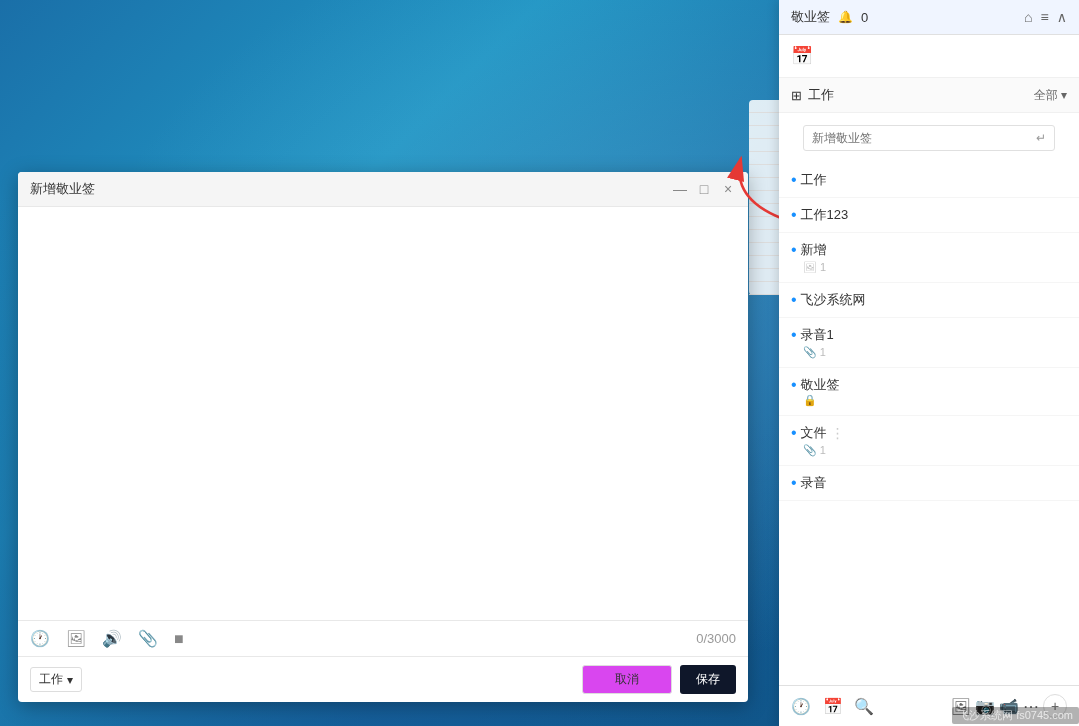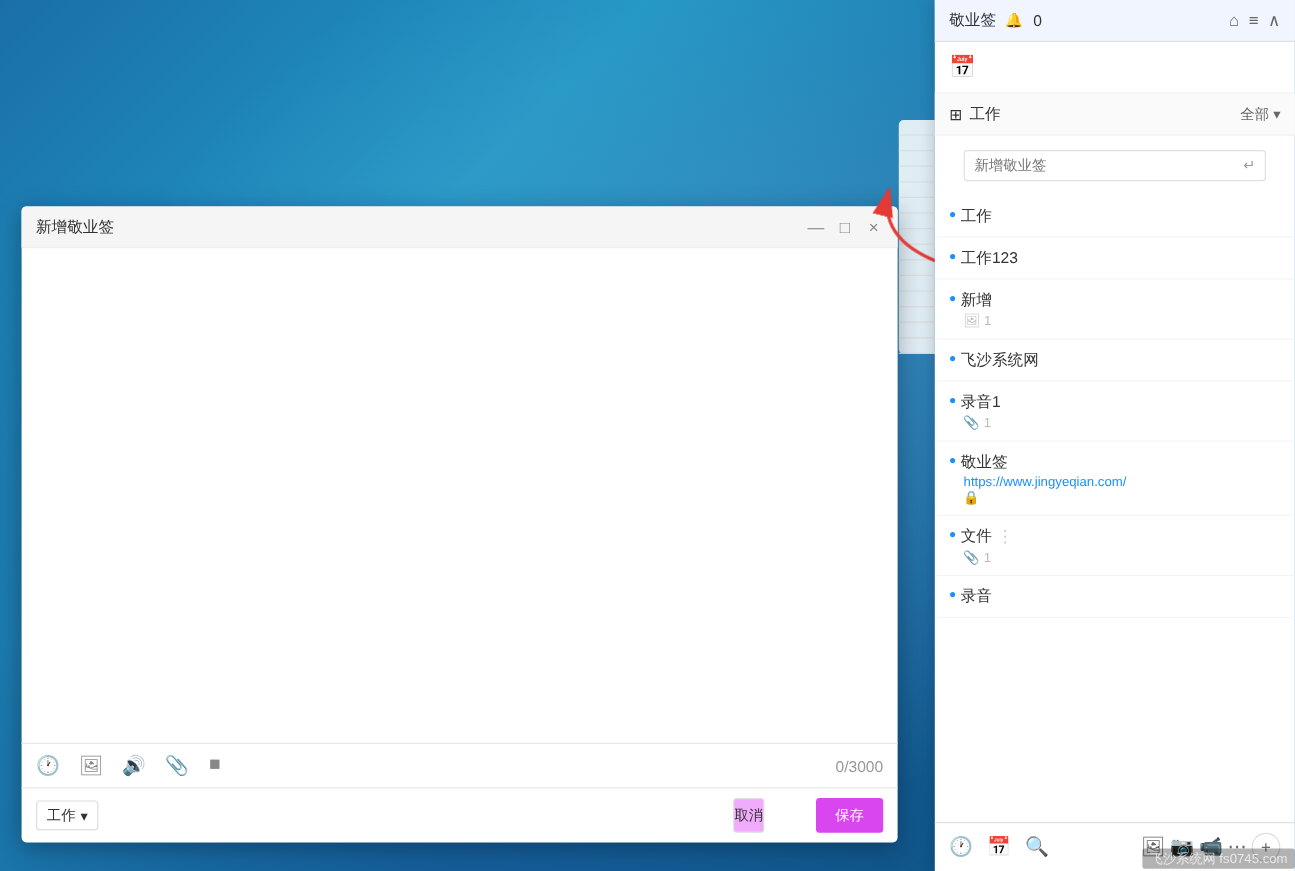--- a/index.html
+++ b/index.html
@@ -159,38 +159,37 @@
       gap: 4px;
       background: #fff;
     }
 
     .footer-buttons {
       display: flex;
       gap: 8px;
     }
 
     .btn-cancel {
-      padding: 5px 0;
+      padding: 5px 32px;
       border: 1px solid #ddd;
       border-radius: 3px;
-      background: #f0abfc;
+      background: #d946ef;
       font-size: 12px;
       color: #333;
       cursor: pointer;
     }
 
     .btn-save {
       padding: 5px 16px;
       border: none;
       border-radius: 3px;
-      background: #d946ef;
+      background: #0f172a;
       font-size: 12px;
       color: #fff;
       cursor: pointer;
-      margin-left: 35px;
     }
 
     
     .right-panel {
       position: absolute;
       right: 0;
       top: 0;
       width: 300px;
       height: 726px;
       background: #fff;
@@ -612,21 +611,20 @@
           <span>录音1</span>
         </div>
         <div class="note-meta">📎 1</div>
       </div>
 
       <div class="note-item">
         <div class="note-title">
           <span class="note-dot">•</span>
           <span>敬业签</span>
         </div>
-        <div class="note-url">https://www.jingyeqian.com/</div>
         <div class="note-lock">🔒</div>
       </div>
 
       <div class="note-item">
         <div class="note-title">
           <span class="note-dot">•</span>
           <span>文件</span>
           <span class="note-more">⋮</span>
         </div>
         <div class="note-meta">📎 1</div>

